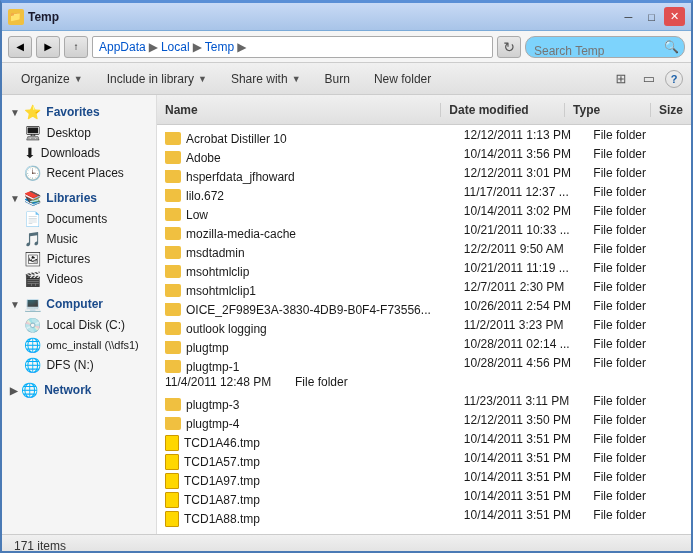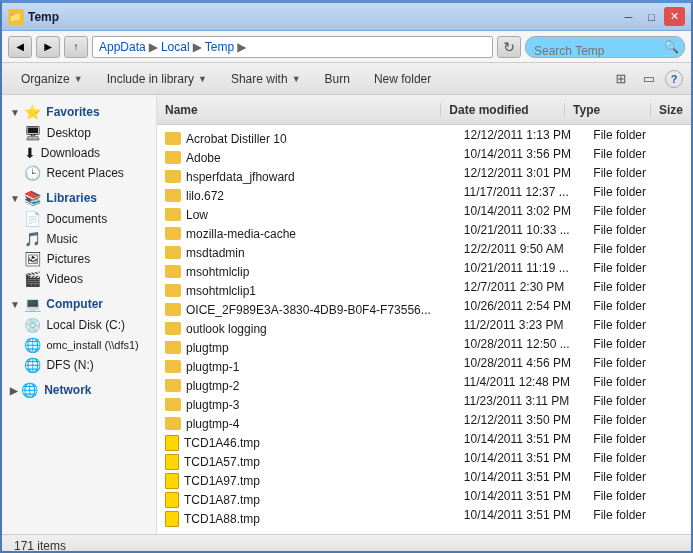--- a/index.html
+++ b/index.html
@@ -550,38 +550,34 @@
           </div>
           <div class="file-cell-date">11/2/2011 3:23 PM</div>
           <div class="file-cell-type">File folder</div>
           <div class="file-cell-size"></div>
         </div>
         <div class="file-row">
           <div class="file-cell-name">
             <span class="folder-icon"></span>
             <span>plugtmp</span>
           </div>
-          <div class="file-cell-date">10/28/2011 12:50 ...</div>
+          <div class="file-cell-date">10/28/2011 02:14 ...</div>
           <div class="file-cell-type">File folder</div>
           <div class="file-cell-size"></div>
         </div>
         <div class="file-row">
           <div class="file-cell-name">
             <span class="folder-icon"></span>
             <span>plugtmp-1</span>
           </div>
           <div class="file-cell-date">10/28/2011 4:56 PM</div>
           <div class="file-cell-type">File folder</div>
           <div class="file-cell-size"></div>
         </div>
         <div class="file-row">
-          <div class="file-cell-name">
-            <span class="folder-icon"></span>
-            <span>plugtmp-2</span>
-          </div>
           <div class="file-cell-date">11/4/2011 12:48 PM</div>
           <div class="file-cell-type">File folder</div>
           <div class="file-cell-size"></div>
         </div>
         <div class="file-row">
           <div class="file-cell-name">
             <span class="folder-icon"></span>
             <span>plugtmp-3</span>
           </div>
           <div class="file-cell-date">11/23/2011 3:11 PM</div>

